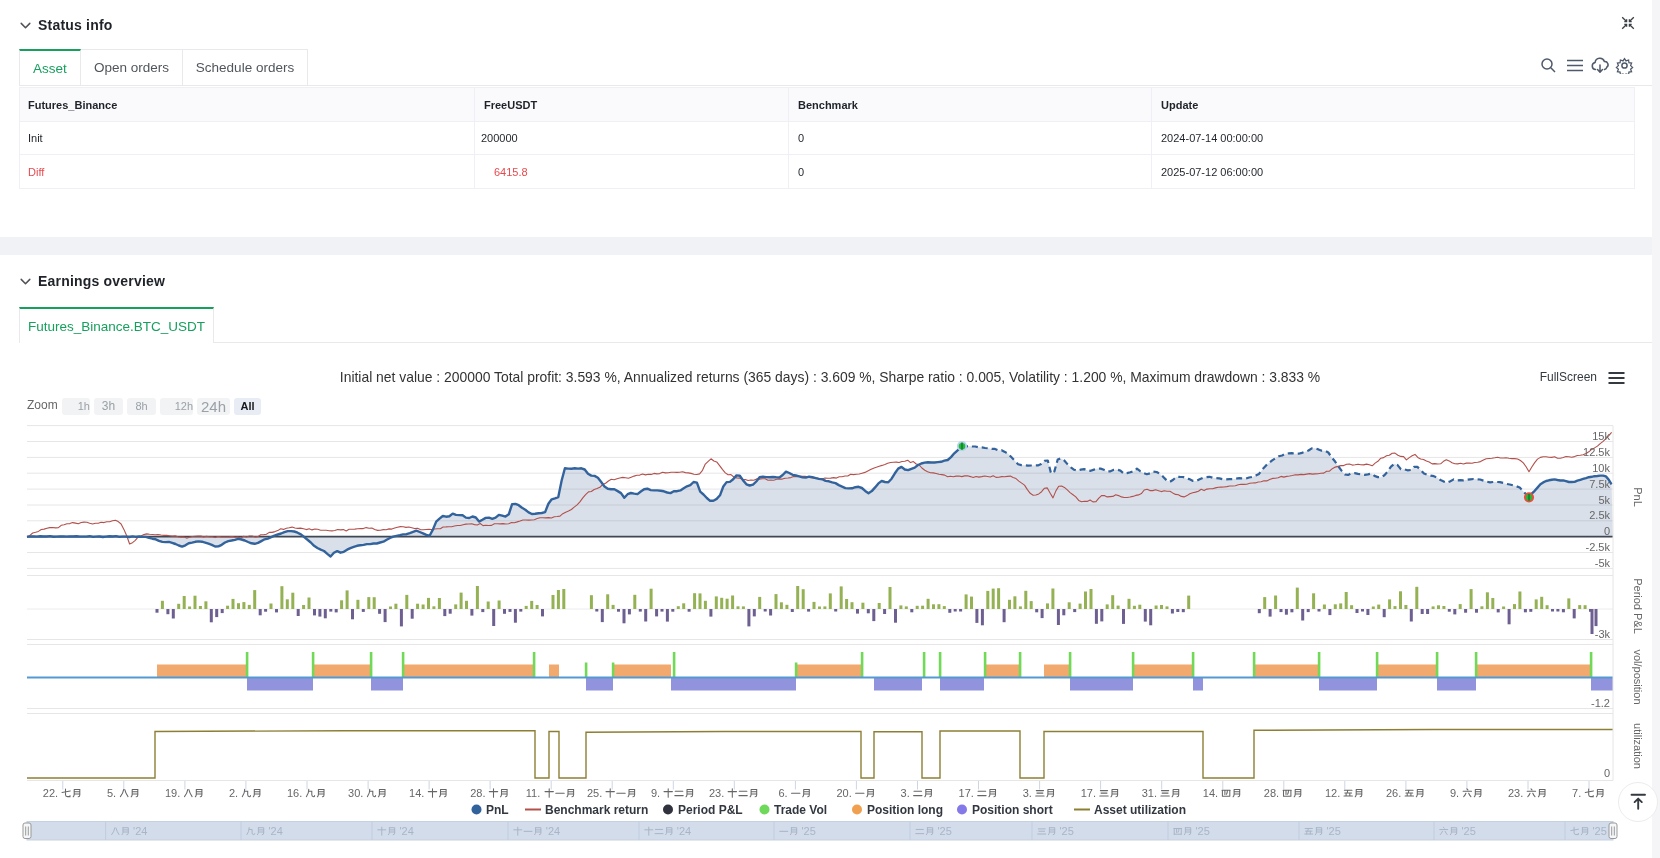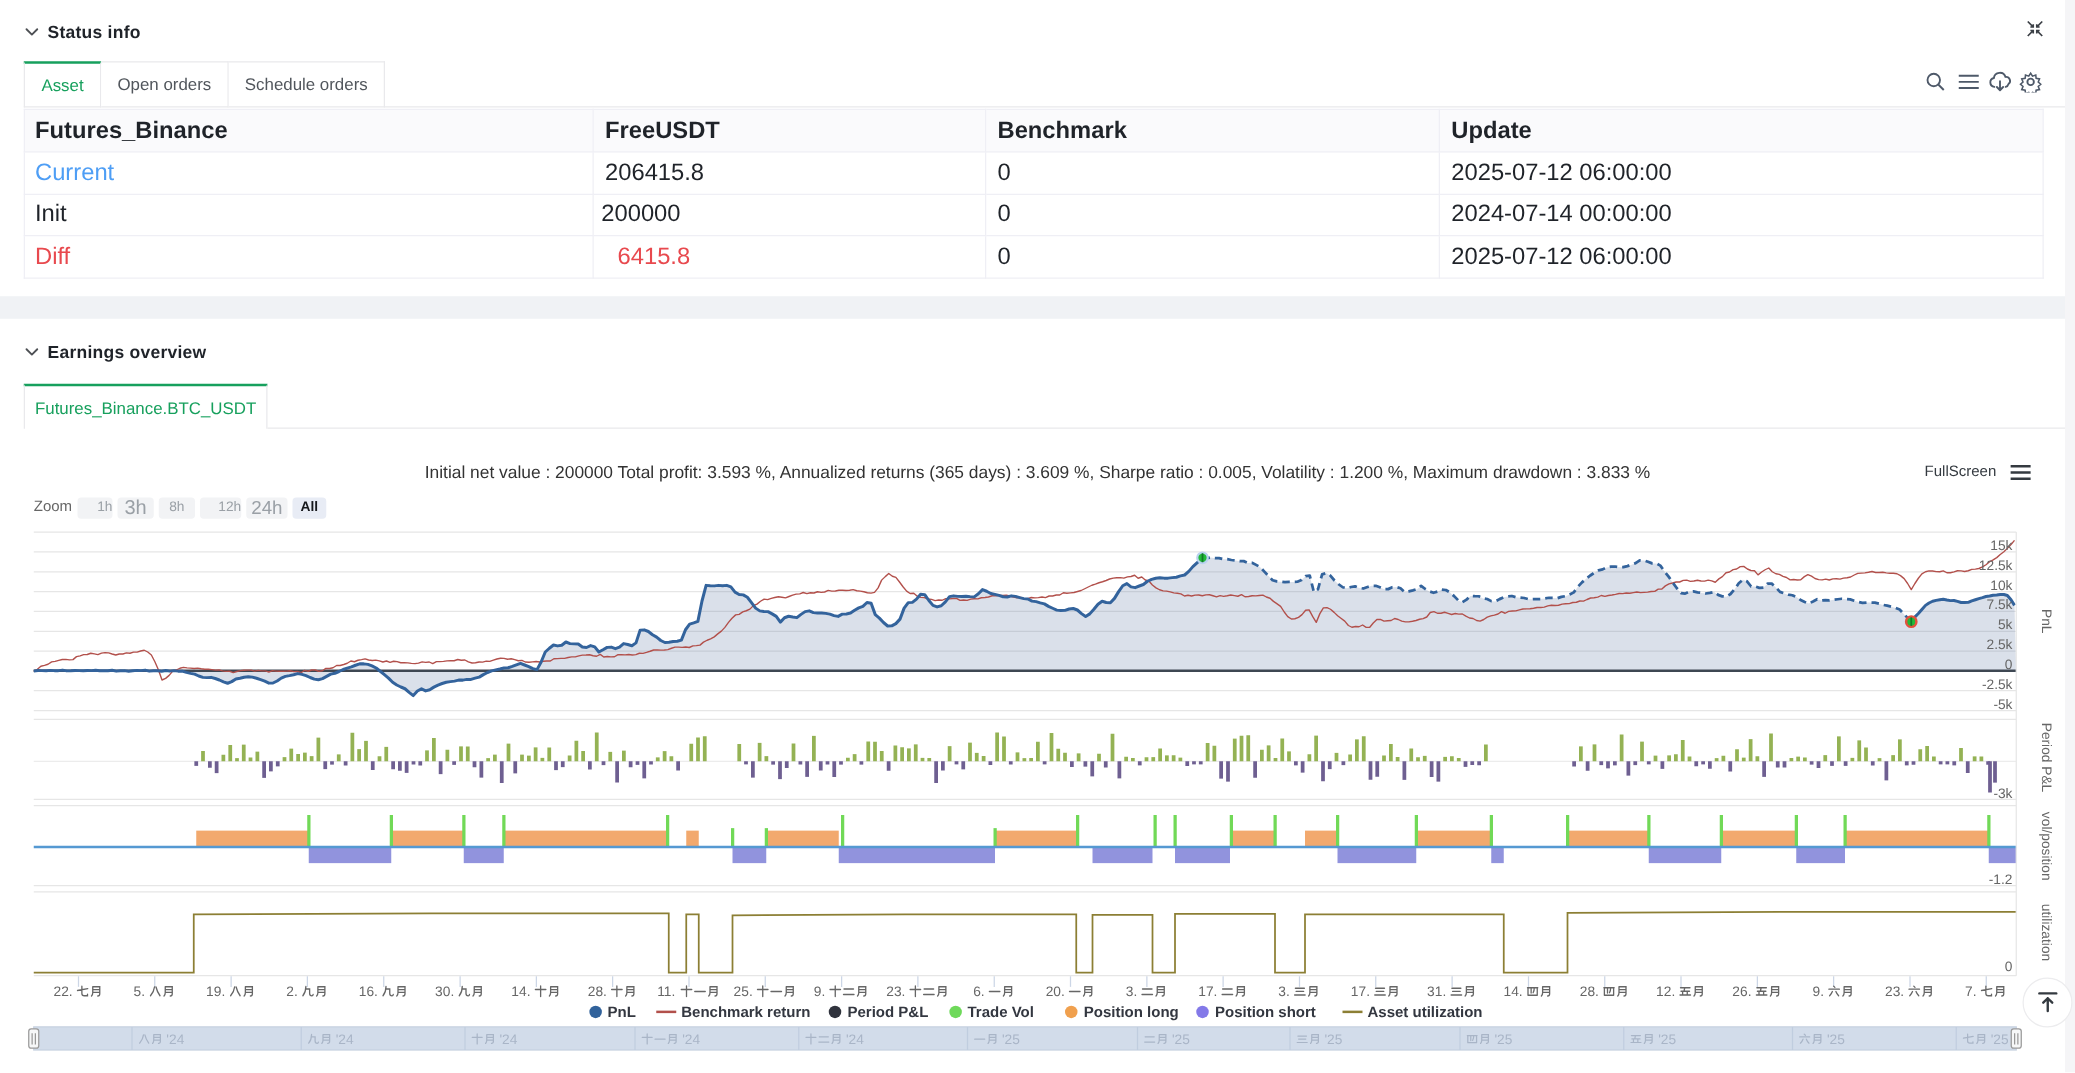--- a/index.html
+++ b/index.html
@@ -41,39 +41,33 @@
         <path d="M10.8,10.8 L15,15"></path>
   <path d="M27,3.6 H43 M27,8.5 H43 M27,13.4 H43"></path>
   <path d="M55.5,12.5 a3.6,3.6 0 0 1 -0.4,-7.1 a4.8,4.8 0 0 1 9.3,-0.9 a3.2,3.2 0 0 1 2.4,5.7 a3.3,3.3 0 0 1 -2.3,2.3" stroke-linecap="round"></path>
   <path d="M60,8 V15 M57.5,12.6 L60,15.2 L62.5,12.6" stroke-linecap="round" stroke-linejoin="round"></path>
   <circle cx="84.5" cy="8.5" r="2.6"></circle>
   <path d="M84.5,1.6 l1.5,2.3 2.6,-0.9 0.3,2.7 2.7,0.4 -1,2.5 2,1.8 -2,1.8 1,2.5 -2.7,0.4 -0.3,2.7 -2.6,-0.9 -1.5,2.3 -1.5,-2.3 -2.6,0.9 -0.3,-2.7 -2.7,-0.4 1,-2.5 -2,-1.8 2,-1.8 -1,-2.5 2.7,-0.4 0.3,-2.7 2.6,0.9 z" stroke-width="1.25"></path>
  </g>
     </svg>
 
 <div class="abs" style="left:19px;top:87px;width:1615px">
-<table style="width:1615px;table-layout:fixed;font-size:19px;color:#1f2329">
+<table style="width:1615px;table-layout:fixed;font-size:11px;color:#1f2329">
  <colgroup>
           <col style="width:455px">
           <col style="width:314px">
           <col style="width:363px">
           <col style="width:483px">
         </colgroup>
  <tbody>
           <tr style="height:34px;background:#fafafc;font-weight:700">
   <td style="border:1px solid #efeff5;padding-left:8px">Futures_Binance</td>
   <td style="border:1px solid #efeff5;padding-left:9px">FreeUSDT</td>
   <td style="border:1px solid #efeff5;padding-left:9px">Benchmark</td>
   <td style="border:1px solid #efeff5;padding-left:9px">Update</td>
-          </tr>
- <tr style="height:34px">
-  <td style="border:1px solid #efeff5;padding-left:8px;color:#4e9ef5">Current</td>
-  <td style="border:1px solid #efeff5;padding-left:9px">206415.8</td>
-  <td style="border:1px solid #efeff5;padding-left:9px">0</td>
-  <td style="border:1px solid #efeff5;padding-left:9px">2025-07-12 06:00:00</td>
           </tr>
  <tr style="height:33px">
   <td style="border:1px solid #efeff5;padding-left:8px">Init</td>
   <td style="border:1px solid #efeff5;padding-left:6px">200000</td>
   <td style="border:1px solid #efeff5;padding-left:9px">0</td>
   <td style="border:1px solid #efeff5;padding-left:9px">2024-07-14 00:00:00</td>
           </tr>
  <tr style="height:34px">
   <td style="border:1px solid #efeff5;padding-left:8px;color:#e8494e">Diff</td>
   <td style="border:1px solid #efeff5;padding-left:19px;color:#e8494e">6415.8</td>
@@ -96,21 +90,21 @@
 <div class="abs" style="left:214px;top:342px;width:1438px;height:1px;background:#e9e9ec"></div>
 
 <div class="abs" style="left:0;top:369px;width:1660px;text-align:center;font-size:13.9px;color:#333">Initial net value : 200000 Total profit: 3.593 %, Annualized returns (365 days) : 3.609 %, Sharpe ratio : 0.005, Volatility : 1.200 %, Maximum drawdown : 3.833 %</div>
 <div class="abs" style="left:1441px;top:370px;width:156px;text-align:right;font-size:12px;color:#343a40">FullScreen</div>
 <svg class="abs" style="left:1608px;top:371px" width="17" height="14" viewBox="0 0 17 14">
  <path d="M0.5,2 H16.5 M0.5,7 H16.5 M0.5,12 H16.5" stroke="#343a40" stroke-width="2"></path>
     </svg>
 
 <div class="abs" style="left:27px;top:398px;font-size:12px;color:#666">Zoom</div>
 <div class="abs" style="left:62px;top:398px;width:28px;height:17px;background:#f2f3f5;border-radius:3px;font-size:11px;color:#9aa0a6;text-align:right;line-height:17px">1h</div>
-<div class="abs" style="left:94px;top:398px;width:29px;height:17px;background:#f2f3f5;border-radius:3px;font-size:16px;color:#9aa0a6;text-align:center;line-height:17px">3h</div>
+<div class="abs" style="left:94px;top:398px;width:29px;height:17px;background:#f2f3f5;border-radius:3px;font-size:12px;color:#9aa0a6;text-align:center;line-height:17px">3h</div>
 <div class="abs" style="left:127px;top:398px;width:29px;height:17px;background:#f2f3f5;border-radius:3px;font-size:11px;color:#9aa0a6;text-align:center;line-height:17px">8h</div>
 <div class="abs" style="left:160px;top:398px;width:33px;height:17px;background:#f2f3f5;border-radius:3px;font-size:11px;color:#9aa0a6;text-align:right;line-height:17px">12h</div>
 <div class="abs" style="left:197px;top:398px;width:33px;height:17px;background:#f2f3f5;border-radius:3px;font-size:15px;color:#9aa0a6;text-align:center;line-height:17px">24h</div>
 <div class="abs" style="left:234px;top:398px;width:27px;height:17px;background:#e8ecf5;border-radius:3px;font-size:11px;color:#16181c;font-weight:700;text-align:center;line-height:17px">All</div>
 
 <div class="abs" style="left:1652px;top:0;width:8px;height:858px;background:#f5f5f7"></div>
 
 <svg class="abs" style="left:0;top:386px" width="1660" height="472" viewBox="0 386 1660 472">
 <line x1="27.0" y1="425.6" x2="1613.0" y2="425.6" stroke="#e6e6e6" stroke-width="1"></line>
 <line x1="27.0" y1="441.5" x2="1613.0" y2="441.5" stroke="#e6e6e6" stroke-width="1"></line>

